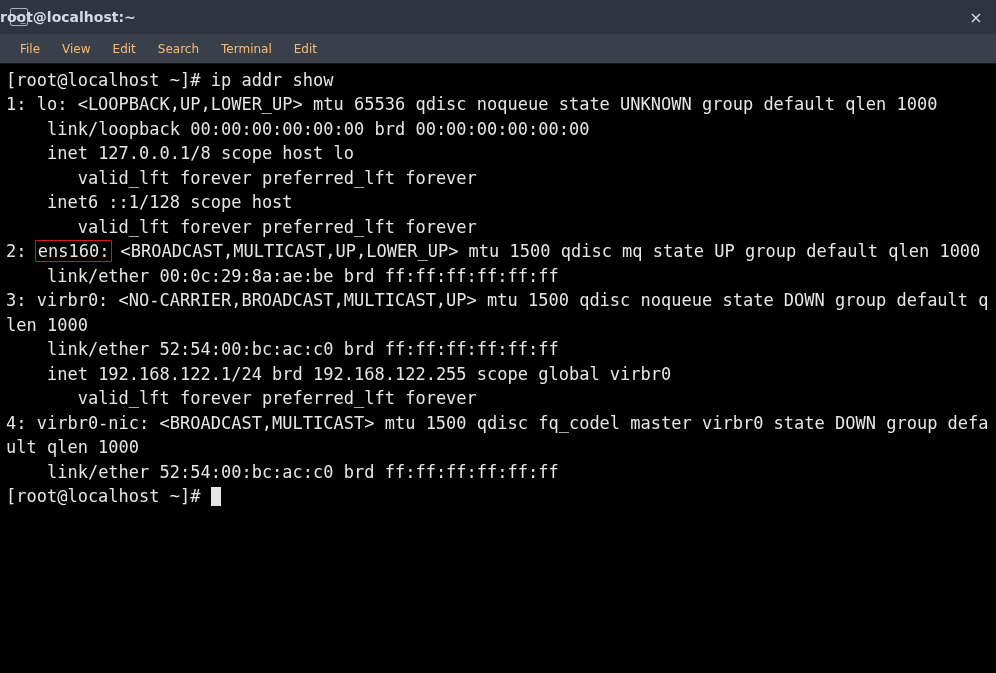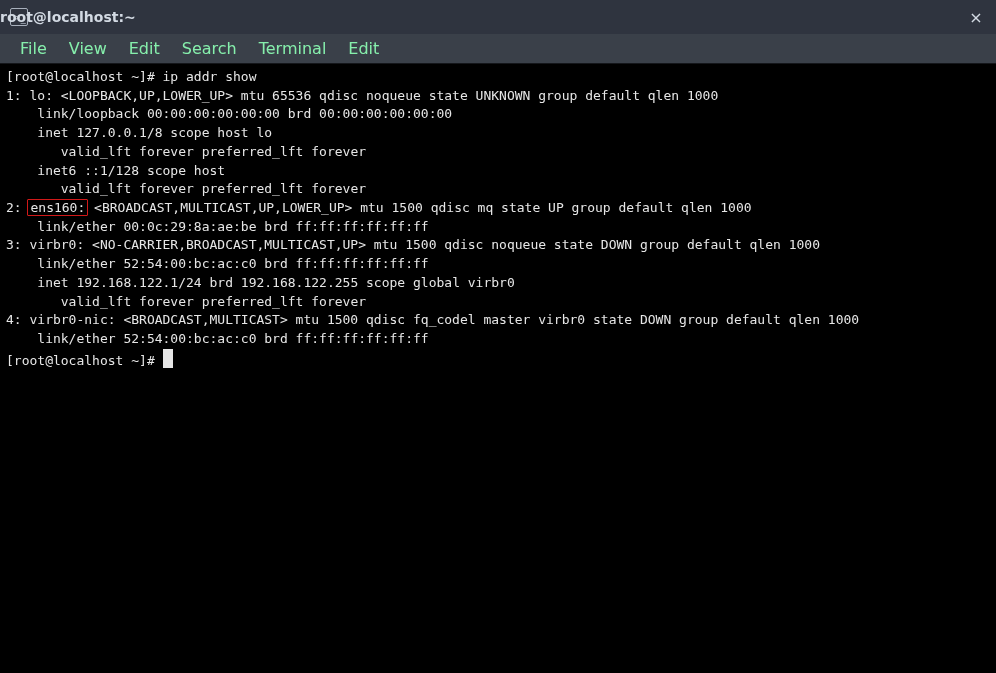--- a/index.html
+++ b/index.html
@@ -55,34 +55,34 @@
     font-size: 16px;
     cursor: pointer;
   }
   .menubar {
     height: 30px;
     background: #3a4049;
     display: flex;
     align-items: center;
     gap: 2px;
     padding: 0 10px;
-    color: #86efac;
-    font-size: 16px;
+    color: #fdba74;
+    font-size: 12px;
     border-bottom: 1px solid #14161a;
   }
   .menubar .menu-item {
     padding: 4px 10px;
     cursor: pointer;
   }
   .terminal {
     flex: 1;
     background: #000000;
     color: #e6e6e6;
     font-family: "DejaVu Sans Mono","Liberation Mono","Courier New",monospace;
-    font-size: 13px;
+    font-size: 17px;
     line-height: 1.44;
     padding: 4px 6px;
     white-space: pre-wrap;
     word-break: break-all;
     overflow: hidden;
   }
   .hl {
     border: 1.5px solid #d11919;
     padding: 0 2px;
     border-radius: 1px;

